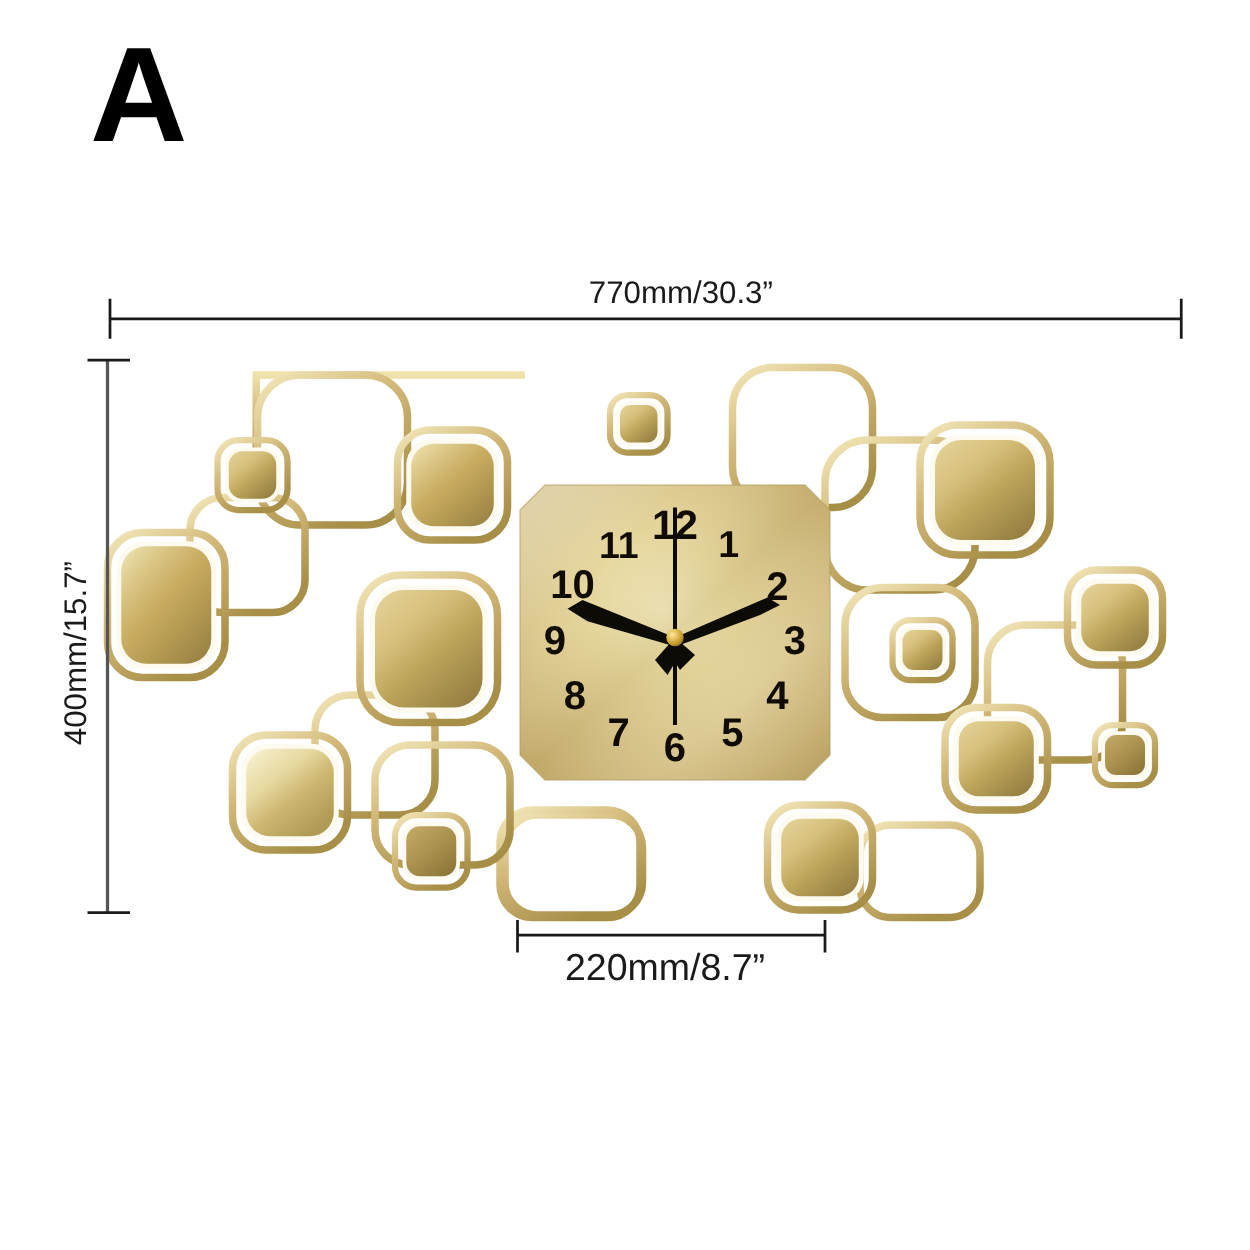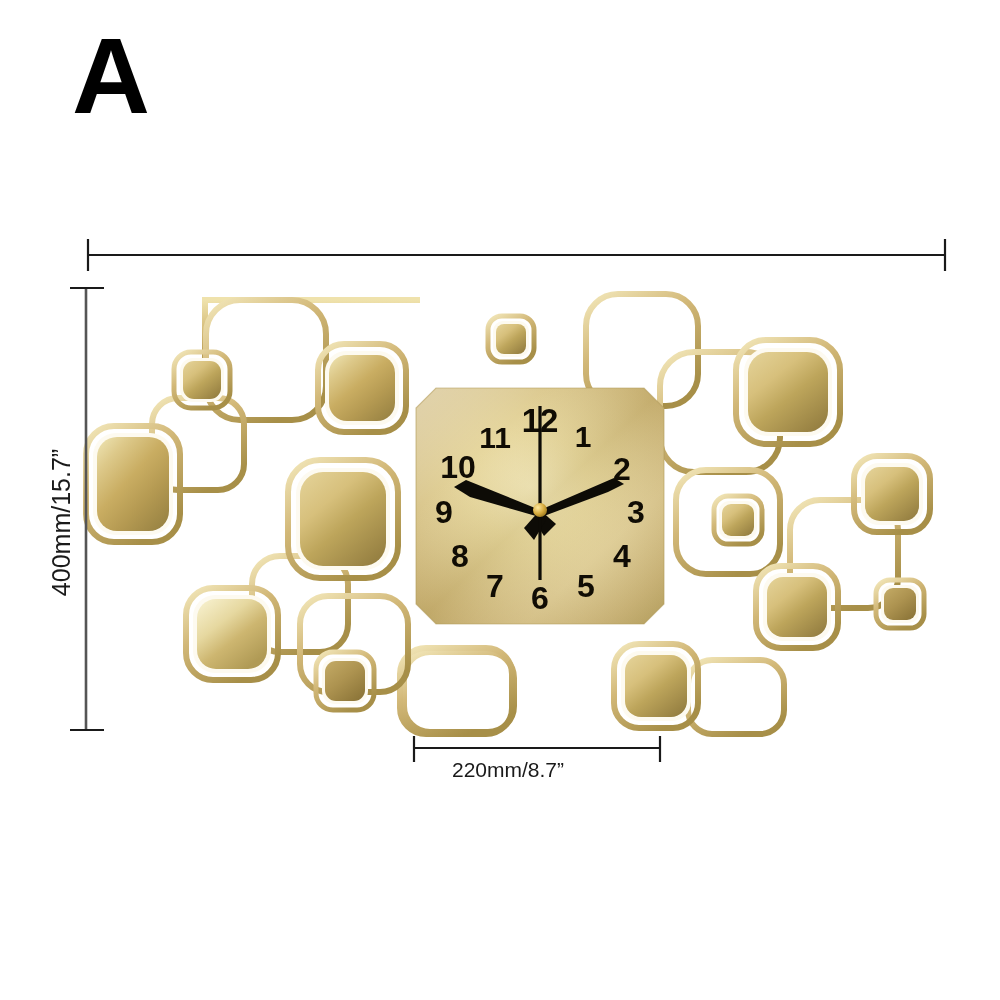--- a/index.html
+++ b/index.html
@@ -39,21 +39,21 @@
     white-space: nowrap;
   }
   #dim-top-text {
     left: 471px;
     top: 220px;
     font-size: 25px;
   }
   #dim-bottom-text {
     left: 452px;
     top: 758px;
-    font-size: 21px;
+    font-size: 30px;
   }
   #dim-left-text {
     left: -44px;
     top: 508px;
     width: 210px;
     text-align: center;
     font-size: 25px;
     transform: rotate(-90deg);
     transform-origin: 50% 50%;
   }
@@ -313,18 +313,19 @@
         <line x1="70" y1="730" x2="104" y2="730" stroke-width="2.2"></line>
       </g>
       <g>
         <line x1="414" y1="748" x2="660" y2="748" stroke-width="2.2"></line>
         <line x1="414" y1="736" x2="414" y2="762" stroke-width="2.2"></line>
         <line x1="660" y1="736" x2="660" y2="762" stroke-width="2.2"></line>
       </g>
     </g>
   </svg>
 
+  <div class="dim-text" id="dim-top-text">770mm/30.3”</div>
 
   <div class="dim-text" id="dim-left-text">400mm/15.7”</div>
 
   <div class="dim-text" id="dim-bottom-text">220mm/8.7”</div>
 
 </div>
 
 </body></html>

